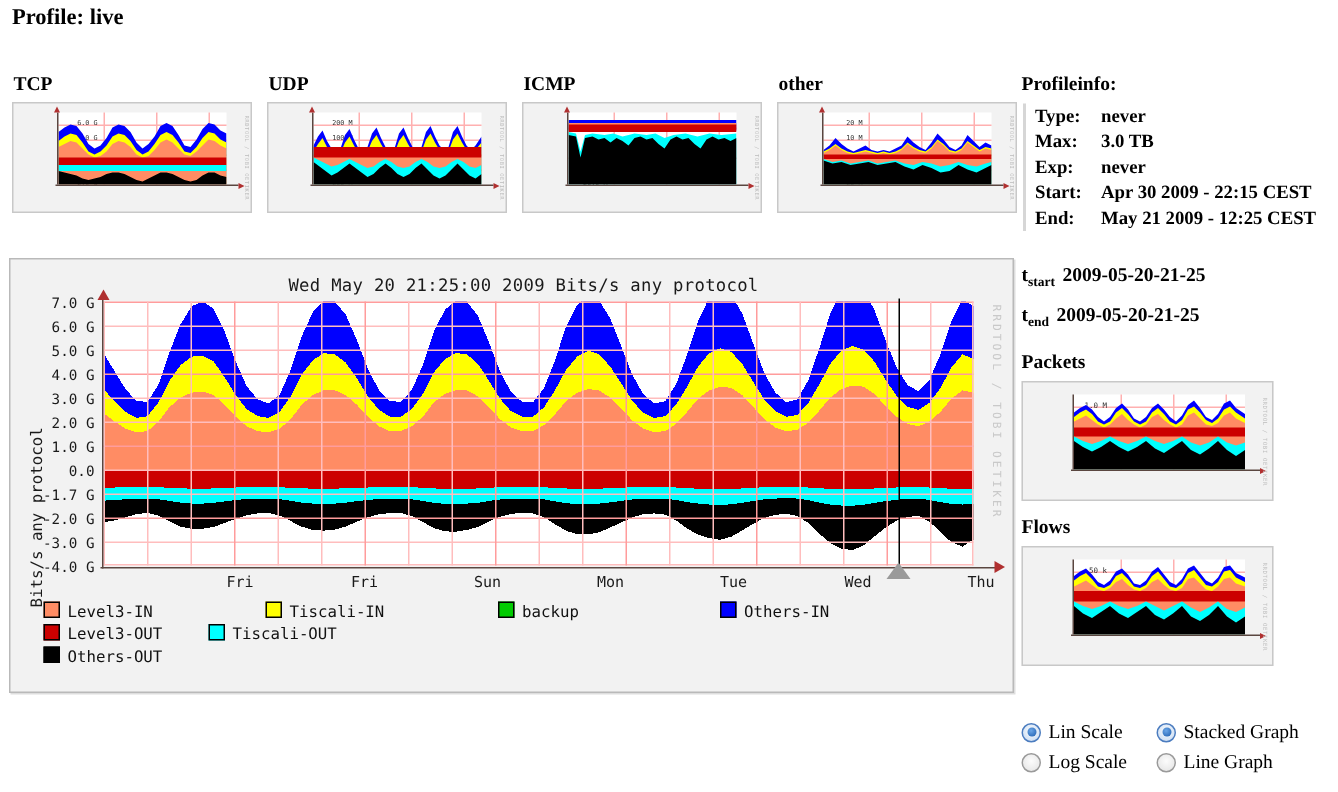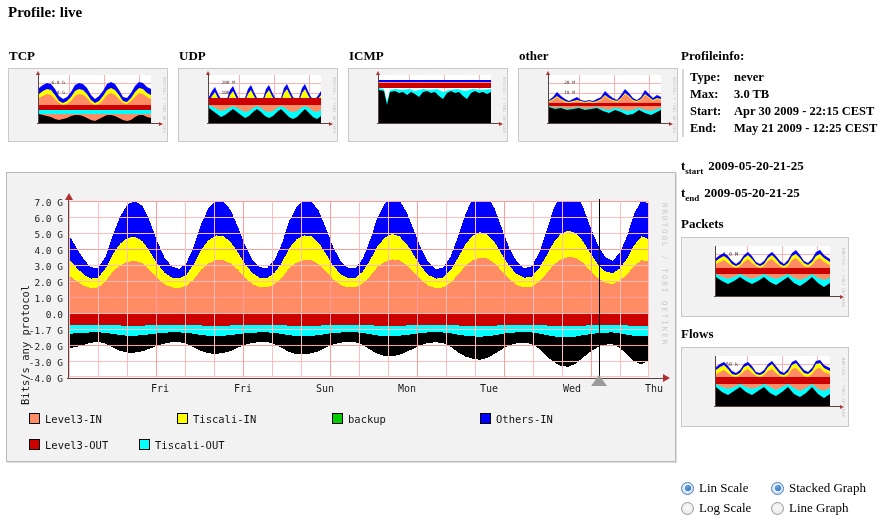--- a/index.html
+++ b/index.html
@@ -66,21 +66,21 @@
   .watermark{
     position:absolute;right:6px;top:30px;writing-mode:vertical-rl;
     font-family:"DejaVu Sans Mono",monospace;font-size:7.5px;color:#c9c9c9;
     letter-spacing:2px;white-space:nowrap;
   }
   .cursor-line{position:absolute;top:26px;width:1px;height:180px;background:#000;}
   .cursor-handle{position:absolute;width:0;height:0;}
 
   .legend{position:absolute;left:22px;top:228px;width:640px;
     font-family:"DejaVu Sans Mono",monospace;font-size:10.5px;color:#111;line-height:15px;}
-  .leg-item{display:inline-block;vertical-align:top;white-space:nowrap;margin-top:11px;}
+  .leg-item{display:inline-block;vertical-align:top;white-space:nowrap;}
   .swatch{display:inline-block;width:9px;height:9px;border:1px solid #000;margin-right:5px;vertical-align:-1px;}
 
   
   .rightcol{position:absolute;left:681px;top:48px;width:206px;}
   .rc-head{font-weight:bold;font-size:13px;margin-bottom:5px;}
   .info-table{border-left:2px solid #d6d6d6;padding-left:6px;margin-left:1px;}
   .info-row{display:flex;font-size:12.5px;line-height:17px;font-weight:bold;}
   .info-key{width:44px;flex:none;}
   .info-val{}
   .tvar{font-weight:bold;font-size:13px;line-height:22px;}
@@ -258,20 +258,21 @@
         <div class="xtick" style="left:52px;bottom:7px;">Sat 16</div>
         <div class="xtick" style="left:87px;bottom:7px;">Mon 18</div>
         <div class="xtick" style="left:122px;bottom:7px;">Wed 20</div>
         <div class="wm">RRDTOOL / TOBI OETIKER</div>
       </div>
     </div>
 
   </div>
 
   <div class="main-chart">
+    <div class="main-title">Wed May 20 21:25:00 2009 Bits/s any protocol</div>
 
     <div class="plot-area">
       <div class="grid-h major" style="top:0px;"></div>
       <div class="grid-h" style="top:16px;"></div>
       <div class="grid-h" style="top:32px;"></div>
       <div class="grid-h major" style="top:48px;"></div>
       <div class="grid-h" style="top:64px;"></div>
       <div class="grid-h" style="top:80px;"></div>
       <div class="grid-h major" style="top:96px;"></div>
       <div class="grid-h" style="top:112px;"></div>
@@ -356,20 +357,24 @@
     <div class="info-table">
       <div class="info-row">
         <span class="info-key">Type:</span>
         <span class="info-val">never</span>
       </div>
       <div class="info-row">
         <span class="info-key">Max:</span>
         <span class="info-val">3.0 TB</span>
       </div>
       <div class="info-row">
+        <span class="info-key">Exp:</span>
+        <span class="info-val">never</span>
+      </div>
+      <div class="info-row">
         <span class="info-key">Start:</span>
         <span class="info-val">Apr 30 2009 - 22:15 CEST</span>
       </div>
       <div class="info-row">
         <span class="info-key">End:</span>
         <span class="info-val">May 21 2009 - 12:25 CEST</span>
       </div>
     </div>
 
     <div style="height:18px;"></div>

